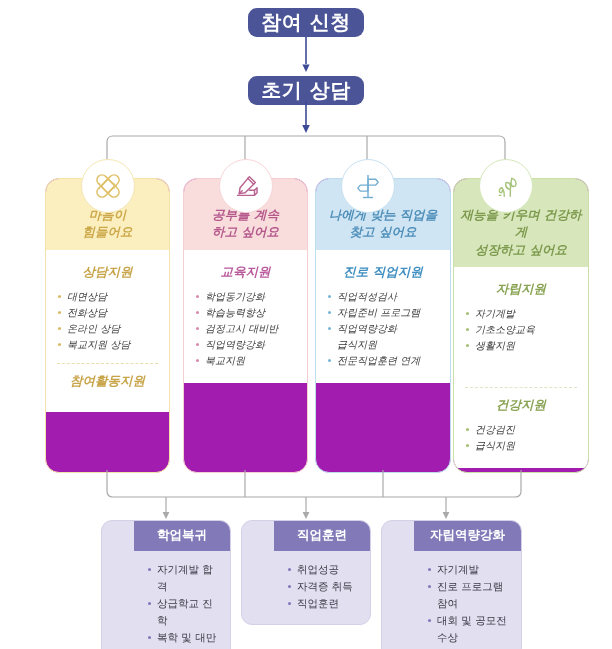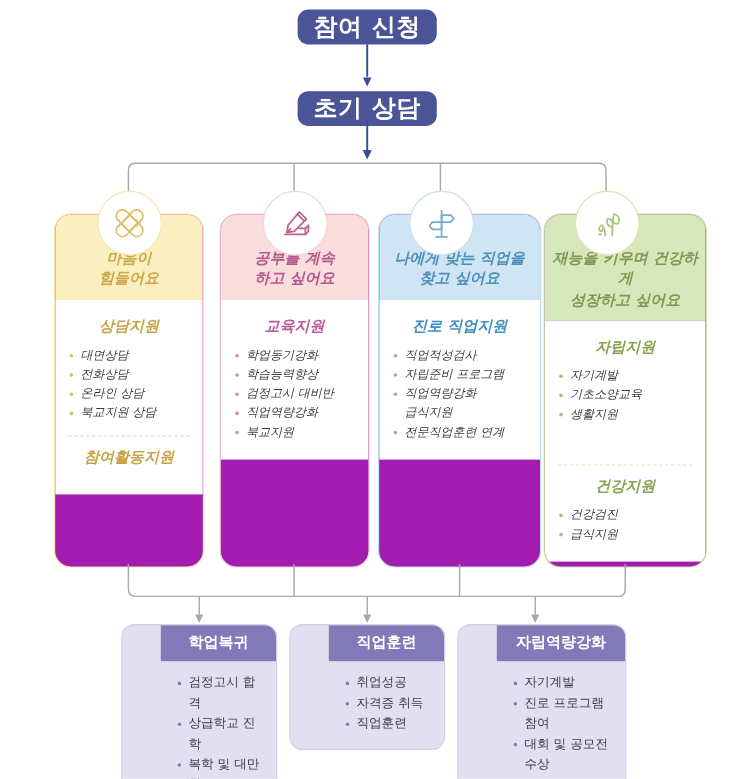--- a/index.html
+++ b/index.html
@@ -327,21 +327,21 @@
     <line x1="306" y1="497" x2="306" y2="512" stroke="#a9a9a9" stroke-width="1.2"></line>
     <path d="M306,519 l-3.4,-7 h6.8 z" fill="#a9a9a9"></path>
     <line x1="446" y1="497" x2="446" y2="512" stroke="#a9a9a9" stroke-width="1.2"></line>
     <path d="M446,519 l-3.4,-7 h6.8 z" fill="#a9a9a9"></path>
   </svg>
 
   <div class="obox" style="left:101px;top:520px;">
     <div class="obox-head">학업복귀</div>
     <div class="obox-body">
       <ul>
-        <li>검정고시 합격</li>
+        <li>자기계발 합격</li>
         <li>상급학교 진학</li>
         <li>복학 및 대만학교</li>
       </ul>
     </div>
   </div>
 
   <div class="obox" style="left:241px;top:520px;">
     <div class="obox-head">직업훈련</div>
     <div class="obox-body">
       <ul>

